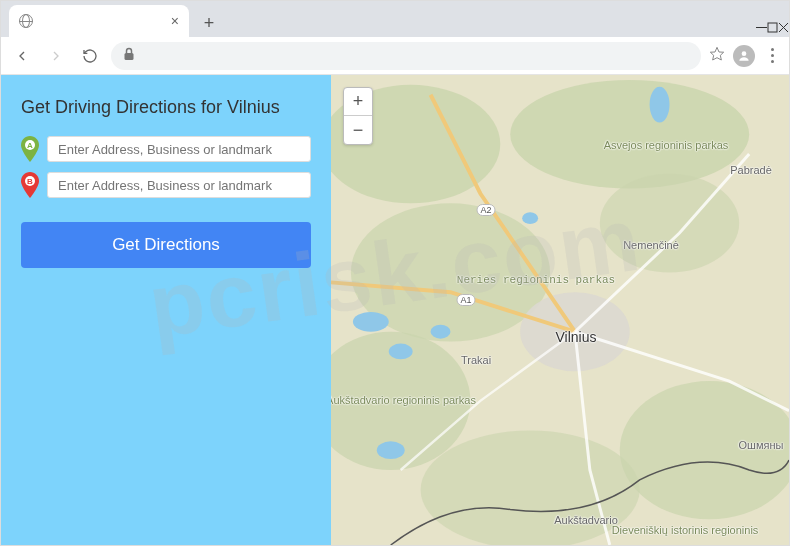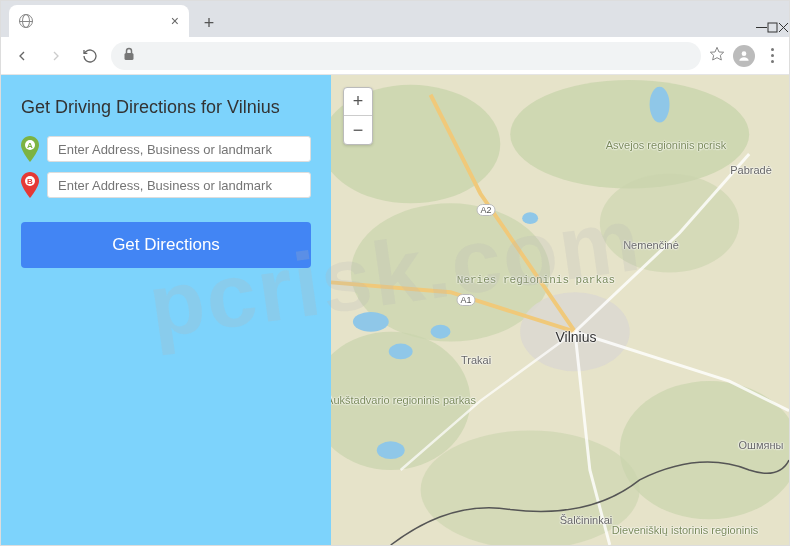--- a/index.html
+++ b/index.html
@@ -181,23 +181,23 @@
 
       <div class="zoom">
         <div>+</div>
         <div>−</div>
       </div>
 
       <div class="ml city" style="left:245px; top:262px;text-align:right;">Vilnius</div>
       <div class="ml town" style="left:145px; top:285px;">Trakai</div>
       <div class="ml town" style="left:320px; top:170px;">Nemenčinė</div>
       <div class="ml town" style="left:420px; top:95px;">Pabradė</div>
-      <div class="ml town" style="left:255px; top:445px;">Šalčininkai</div>
+      <div class="ml town" style="left:255px; top:445px;">Aukštadvario</div>
       <div class="ml town" style="left:430px; top:370px;">Ошмяны</div>
-      <div class="ml park" style="left:335px; top:70px;">Asvejos regioninis pcrisk</div>
+      <div class="ml park" style="left:335px; top:70px;">Asvejos regioninis parkas</div>
       <div class="ml park" style="left:205px; top:205px;font-family:Liberation Mono, monospace;">Neries regioninis parkas</div>
       <div class="ml park" style="left:70px; top:325px;">Aukštadvario regioninis parkas</div>
       <div class="ml park" style="left:354px; top:455px;">Dieveniškių istorinis regioninis</div>
       <div class="rb" style="left:155px; top:135px;">A2</div>
       <div class="rb" style="left:135px; top:225px;">A1</div>
     </div>
 
   </div>
 </div>
 

